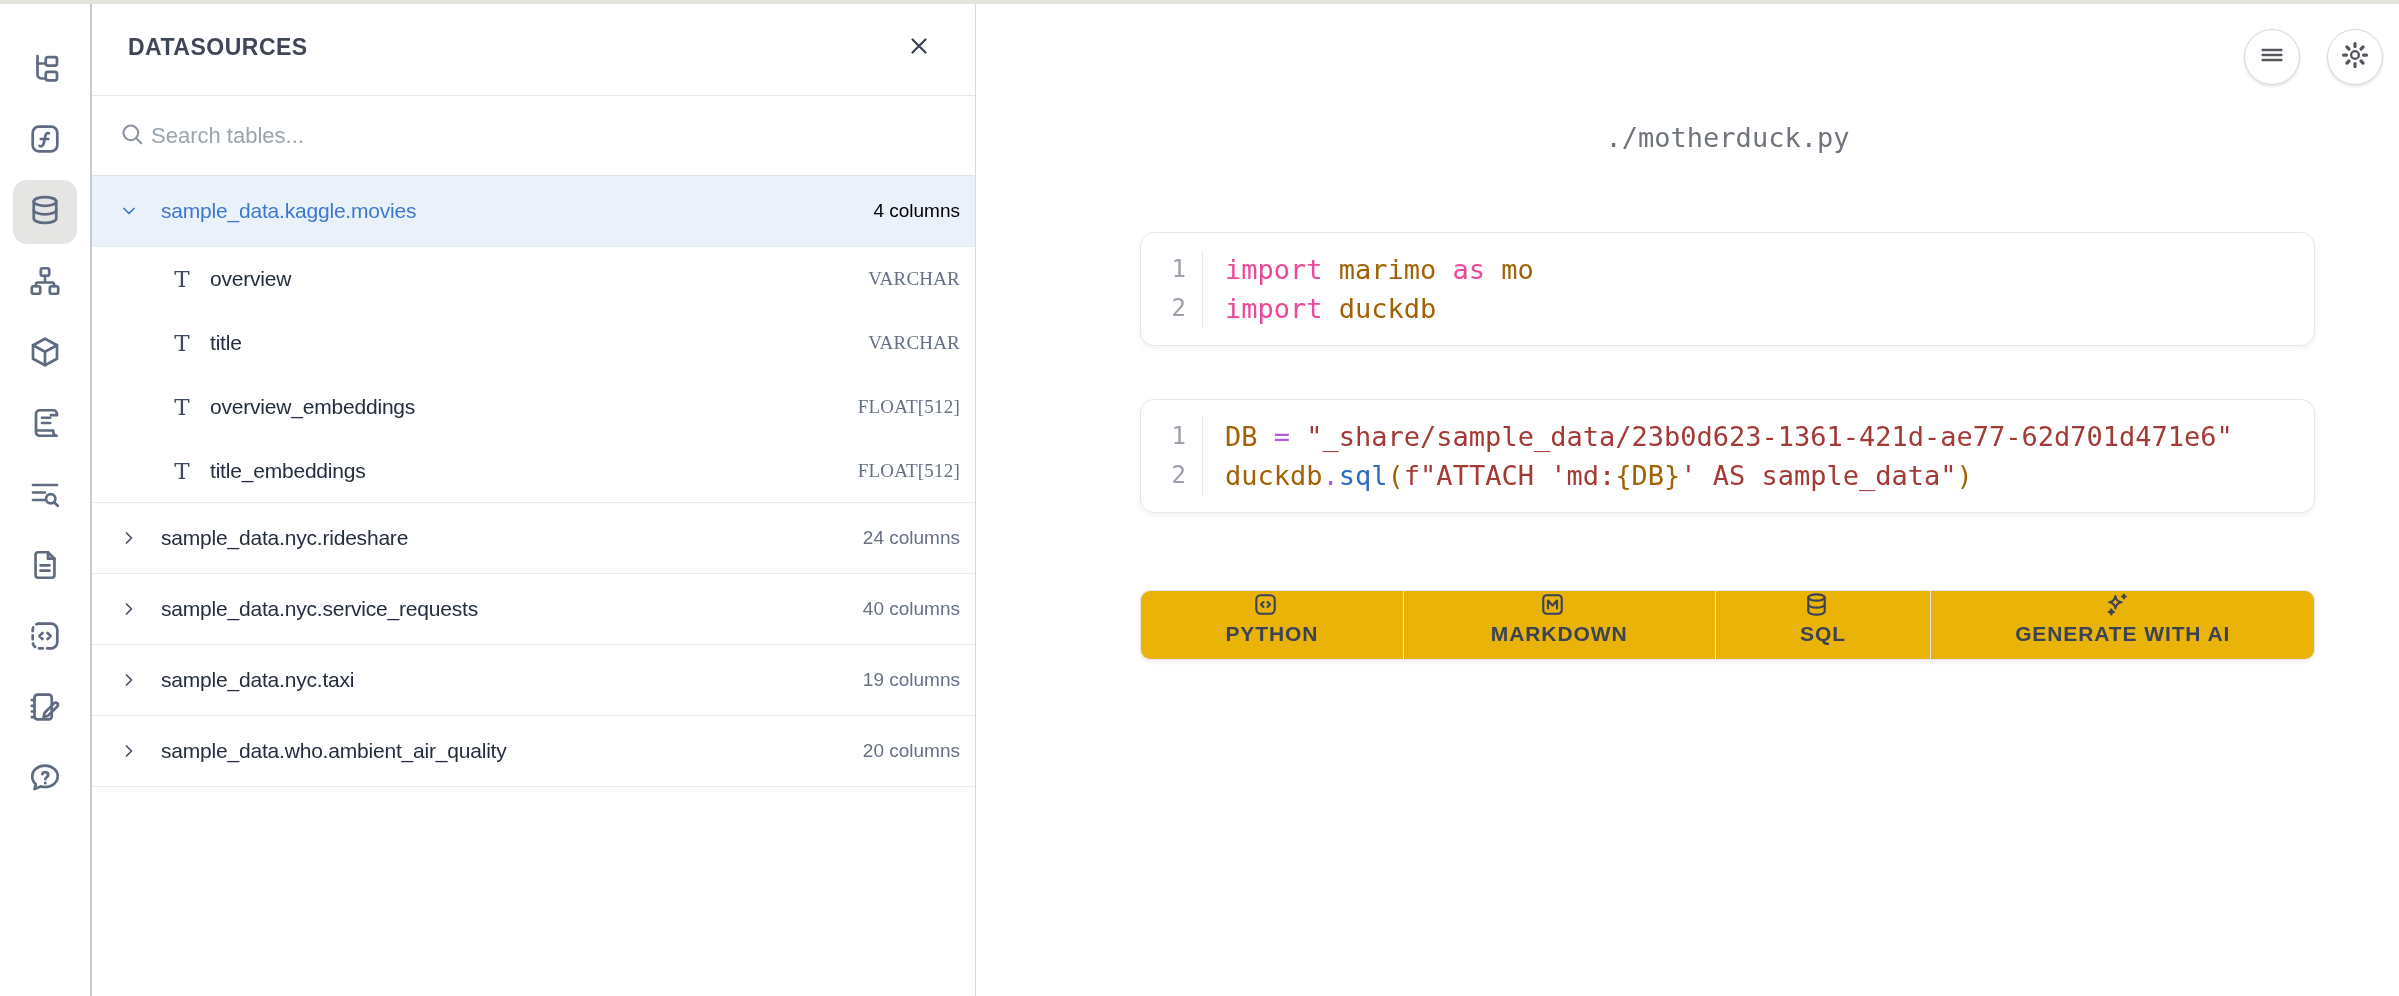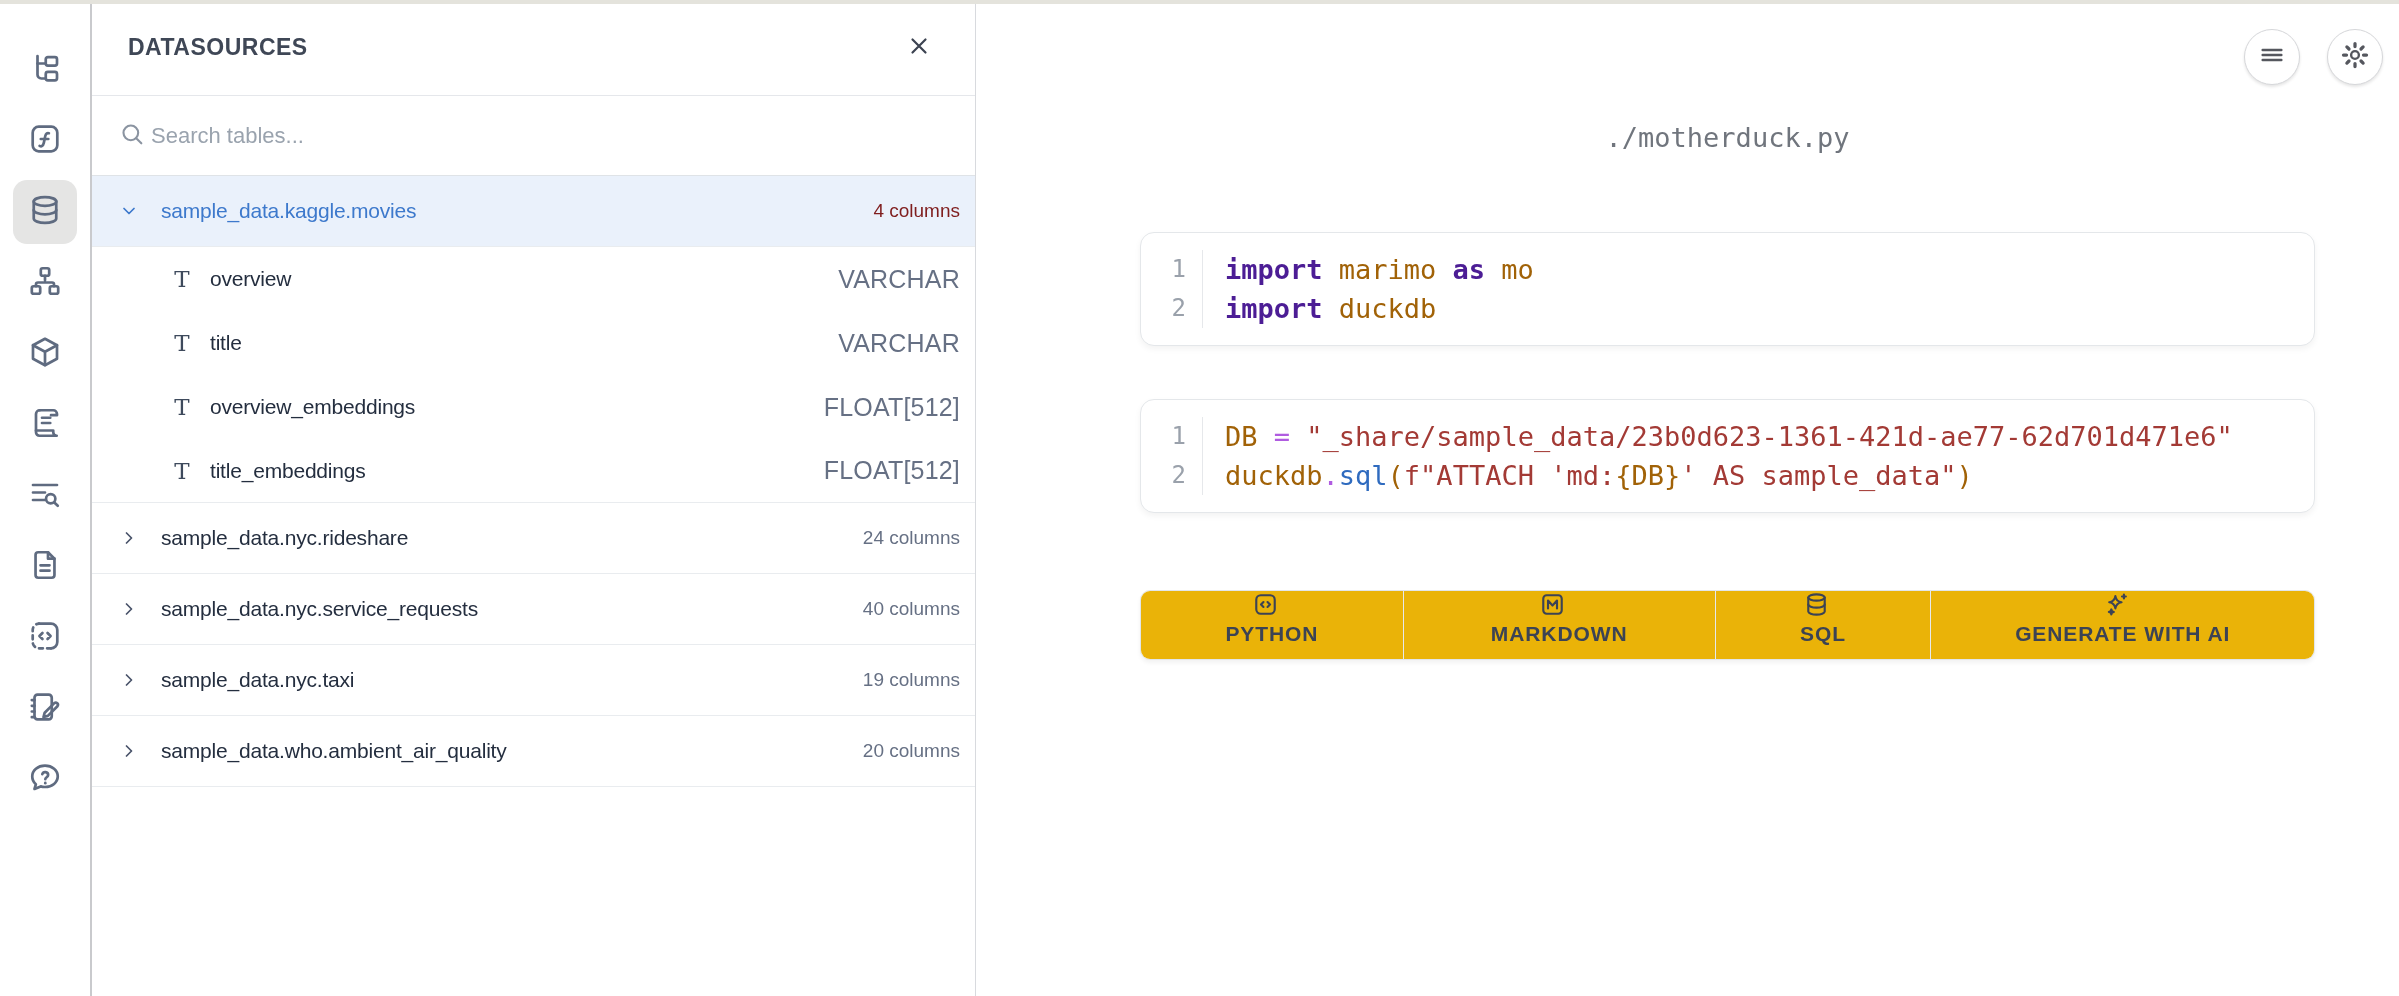--- a/index.html
+++ b/index.html
@@ -54,33 +54,33 @@
   .table-row {
     height: 71px; display: flex; align-items: center;
     padding: 0 15px 0 27px; border-bottom: 1px solid #e9ecef;
     cursor: pointer; background: #ffffff;
   }
   .table-row .chev { width: 20px; height: 20px; flex: none; color: #49536a; margin-right: 22px; display:flex; align-items:center; }
   .table-name { font-size: 21px; letter-spacing: -0.2px; color: #242e3f; }
   .col-count { margin-left: auto; font-size: 19px; color: #667084; }
   .table-row.selected { background: #eaf1fb; }
   .table-row.selected .table-name, .table-row.selected .chev { color: #3d79cc; }
-  .table-row.selected .col-count { color: #7f1d1d; }
+  .table-row.selected .col-count { color: #000000; }
 
   .col-row {
     height: 64px; display: flex; align-items: center;
     padding: 0 15px 0 76px; background: #ffffff; cursor: pointer;
   }
   .col-row.last { border-bottom: 1px solid #e9ecef; }
   .type-icon {
     font-family: "DejaVu Serif", serif; font-size: 23px; color: #3e4a5c;
     width: 28px; flex: none; margin-right: 14px; text-align: center;
   }
   .col-name { font-size: 21px; letter-spacing: -0.2px; color: #242e3f; }
-  .col-type { margin-left: auto; font-size: 25px; color: #667084; letter-spacing: .2px; }
+  .col-type { margin-left: auto; font-size: 19px; color: #667084; letter-spacing: .2px; font-family: Liberation Serif, serif; }
 
   
   .content { position: absolute; top: 0; left: 977px; width: 1422px; height: 996px; background: #ffffff; }
   .top-actions { position: absolute; top: 29px; right: 16px; display: flex; gap: 27px; }
   .circle-btn {
     width: 56px; height: 56px; border-radius: 50%;
     background: #ffffff; border: 1px solid #d6d7da;
     box-shadow: 0 2px 3px rgba(0,0,0,.10);
     display: flex; align-items: center; justify-content: center;
     color: #55575e; cursor: pointer;
@@ -101,21 +101,21 @@
   }
   .cell.c1 { top: 232px; }
   .cell.c2 { top: 399px; }
   .gutter {
     width: 62px; flex: none; text-align: right; padding-right: 16px;
     font-family: "DejaVu Sans Mono", monospace; font-size: 24px; color: #9aa1ab;
     border-right: 1px solid #e6e8eb; line-height: 39px;
   }
   .codebox { padding-left: 22px; font-family: "DejaVu Sans Mono", monospace; font-size: 27px; line-height: 39px; }
   .code-line { white-space: pre; }
-  .tk-kw { color: #4c1d95; font-weight: bold; }
+  .tk-kw { color: #ec4899; font-weight: normal; }
   .tk-op { color: #b05ce0; }
   .tk-fn { color: #2f6bbf; }
   .tk-str { color: #a33a35; }
   .tk-pl { color: #a16207; }
 
   .add-bar {
     position: absolute; top: 590px; left: 163px; width: 1175px; height: 70px;
     background: #ffffff; border: 1px solid #e2e6ea; border-radius: 10px;
     box-shadow: 0 3px 4px rgba(0,0,0,.05);
     display: flex; overflow: hidden;

